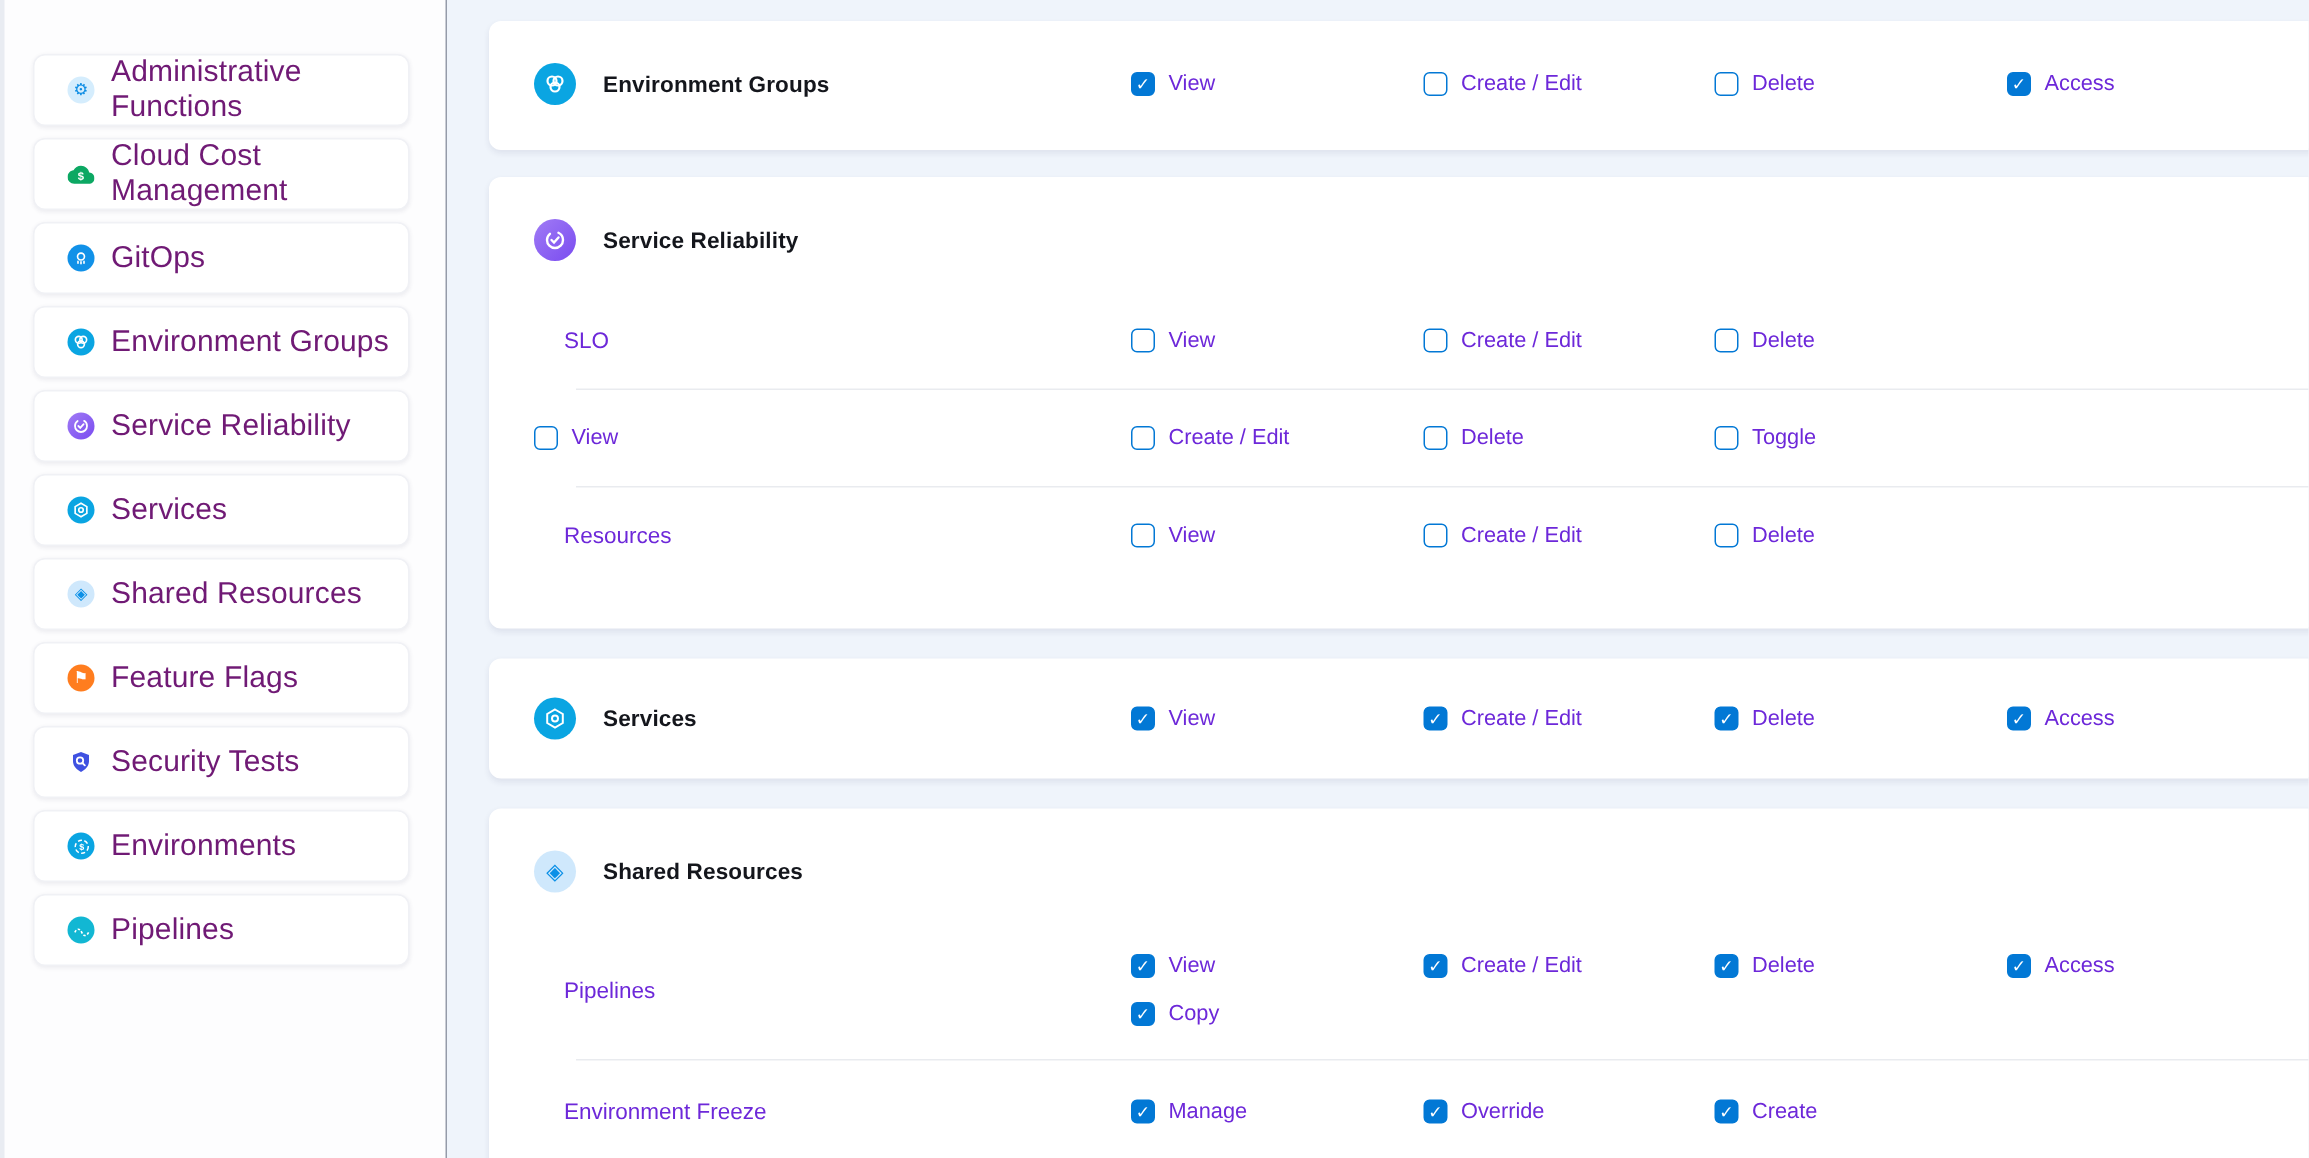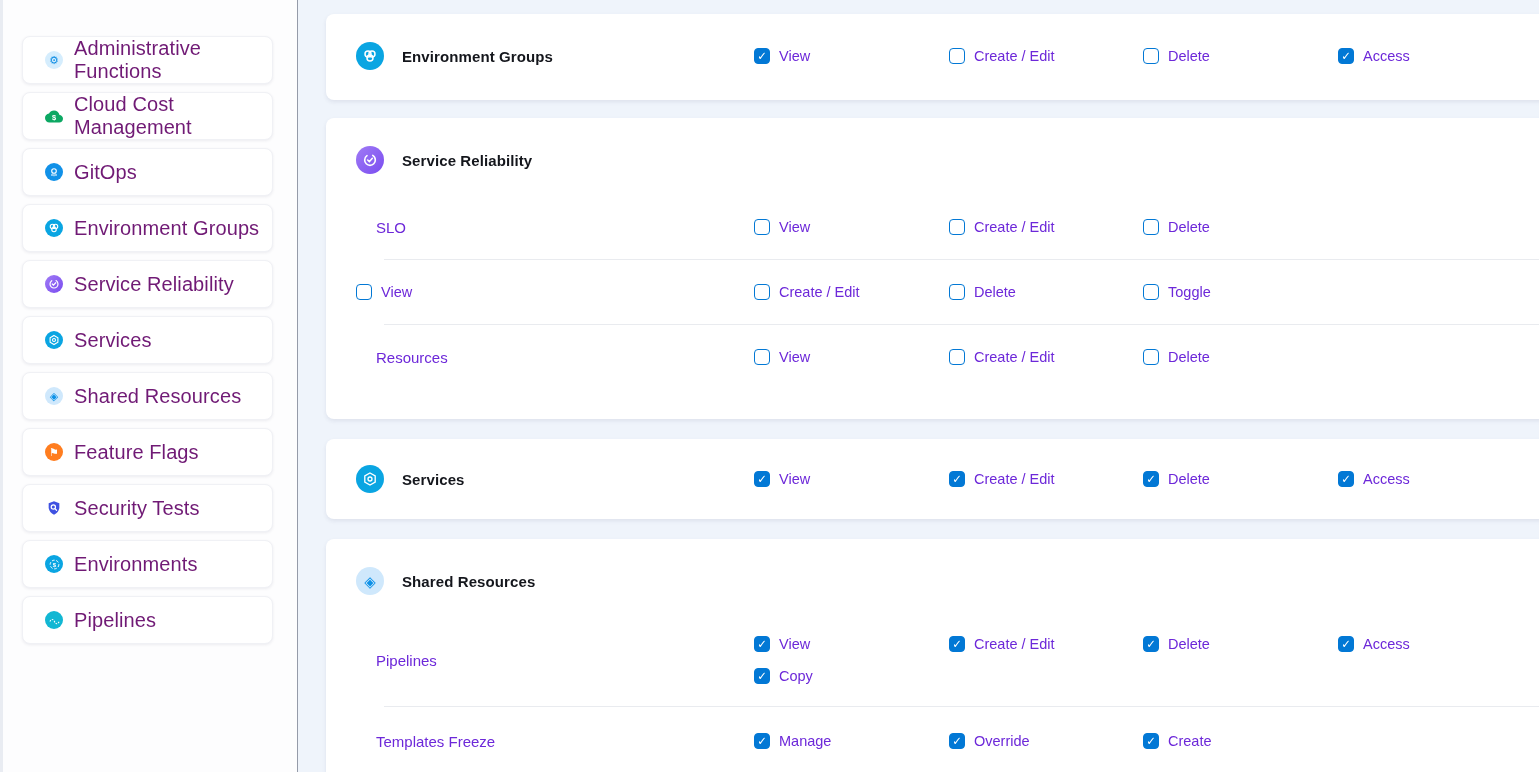--- a/index.html
+++ b/index.html
@@ -355,21 +355,21 @@
         <span>Delete</span>
       </label>
       <label class="perm">
         <span class="cb" data-state="checked"></span>
         <span>Access</span>
       </label>
     </div>
     <div class="divider"></div>
 
     <div class="prow perm-row freeze">
-      <span class="rlabel">Templates Freeze</span>
+      <span class="rlabel">Environment Freeze</span>
       <label class="perm">
         <span class="cb" data-state="checked"></span>
         <span>Manage</span>
       </label>
       <label class="perm">
         <span class="cb" data-state="checked"></span>
         <span>Override</span>
       </label>
       <label class="perm">
         <span class="cb" data-state="checked"></span>

